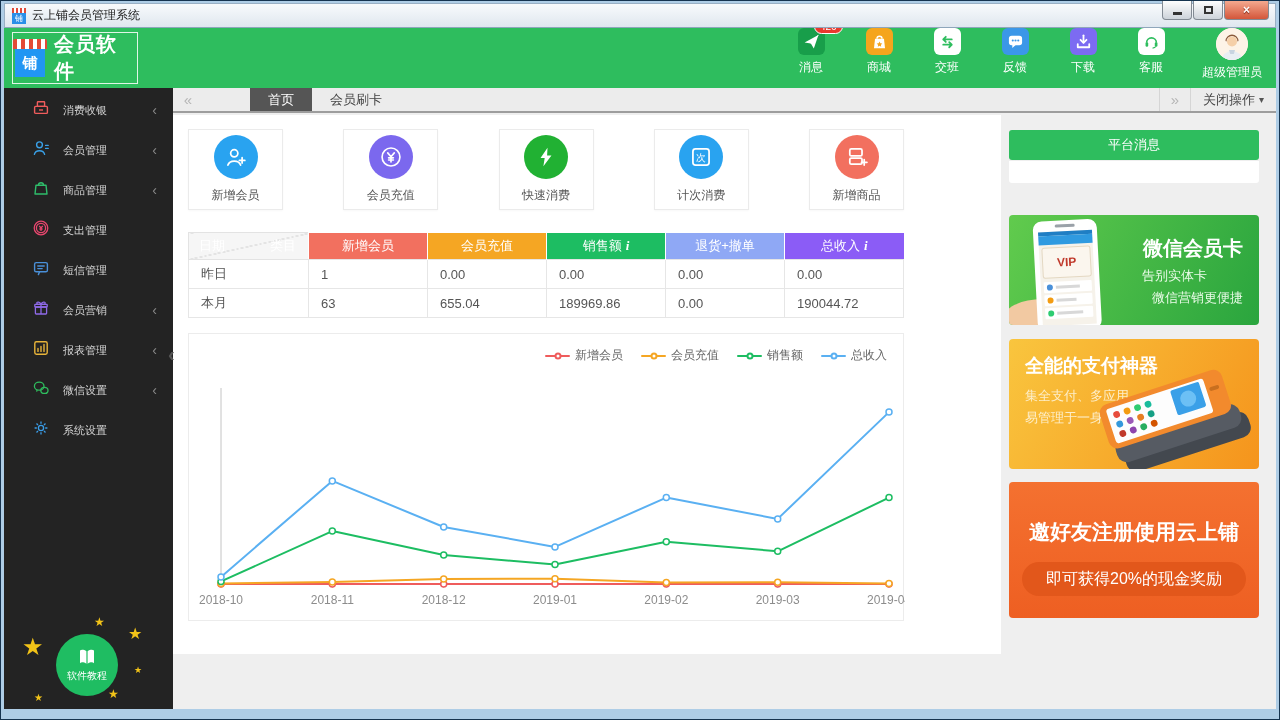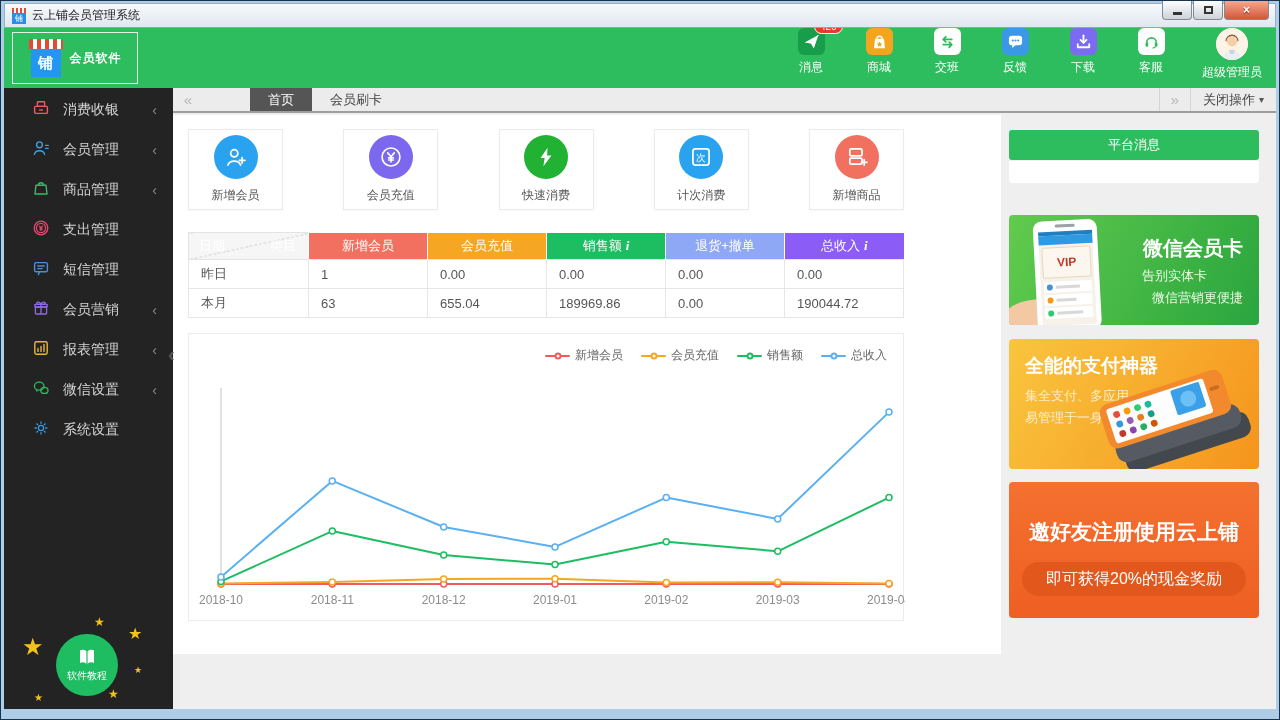--- a/index.html
+++ b/index.html
@@ -23,37 +23,37 @@
   .app{position:absolute;left:3px;right:3px;top:27px;bottom:10px;background:#efefef;overflow:hidden;}
   
   .header{position:relative;height:60px;background:#2ebd5e;}
   .logo{position:absolute;left:8px;top:4px;width:126px;height:52px;border:1px solid rgba(255,255,255,.85);
     display:flex;align-items:center;justify-content:center;gap:7px;}
   .store{width:34px;height:38px;position:relative;flex:none;}
   .store .awn{position:absolute;top:0;left:0;right:0;height:10px;border-radius:2px 2px 0 0;
     background:repeating-linear-gradient(90deg,#e34a36 0 4px,#fff 4px 8px);}
   .store .bod{position:absolute;top:10px;left:2px;right:2px;bottom:0;background:#2196f3;color:#fff;
     font-size:15px;font-weight:bold;display:flex;align-items:center;justify-content:center;}
-  .logo-text{color:#fff;font-size:12px;font-weight:bold;letter-spacing:1px;}
+  .logo-text{color:#fff;font-size:20px;font-weight:bold;letter-spacing:1px;}
   .hnav{position:absolute;right:14px;top:0;height:68px;display:flex;gap:34px;}
   .hitem{display:flex;flex-direction:column;align-items:center;position:relative;cursor:pointer;min-width:34px;}
   .hicon{width:27px;height:27px;border-radius:6px;display:flex;align-items:center;justify-content:center;}
   .hicon svg{width:17px;height:17px;display:block;}
   .hlabel{margin-top:4px;color:#fff;font-size:12px;white-space:nowrap;}
   .badge{position:absolute;top:-9px;left:20px;background:#e8392e;color:#fff;font-size:10px;line-height:13px;
     padding:0 5px;border-radius:8px;border:1px solid #fff;}
   .avatar-wrap{width:32px;height:32px;border-radius:50%;overflow:hidden;background:#fdf3e7;}
   
   .app-body{position:absolute;top:60px;left:0;right:0;bottom:0;display:flex;}
   
   .sidebar{width:169px;flex:none;background:#232323;position:relative;}
   .snav{padding-top:2px;}
   .sitem{height:40px;display:flex;align-items:center;padding-left:28px;position:relative;cursor:pointer;}
   .sitem svg{width:18px;height:18px;margin-right:13px;flex:none;}
-  .slabel{color:#d4d4d4;font-size:14px;}
+  .slabel{color:#d4d4d4;font-size:11px;}
   .schev{position:absolute;right:16px;color:#8a8a8a;font-size:14px;}
   .tutorial{position:absolute;left:52px;bottom:13px;width:62px;height:62px;border-radius:50%;background:#1fbd62;
     display:flex;flex-direction:column;align-items:center;justify-content:center;cursor:pointer;}
   .tutorial svg{width:28px;height:22px;}
   .tutorial .tlabel{color:#fff;font-size:10px;margin-top:0;}
   .star{position:absolute;color:#f2c318;}
   
   .main{flex:1;position:relative;background:#efefef;}
   .tabbar{height:25px;background:#ececec;border-bottom:2px solid #9d9d9d;display:flex;align-items:stretch;}
   .tb-arrow{width:30px;display:flex;align-items:center;justify-content:center;color:#b5b5b5;font-size:15px;cursor:pointer;}

